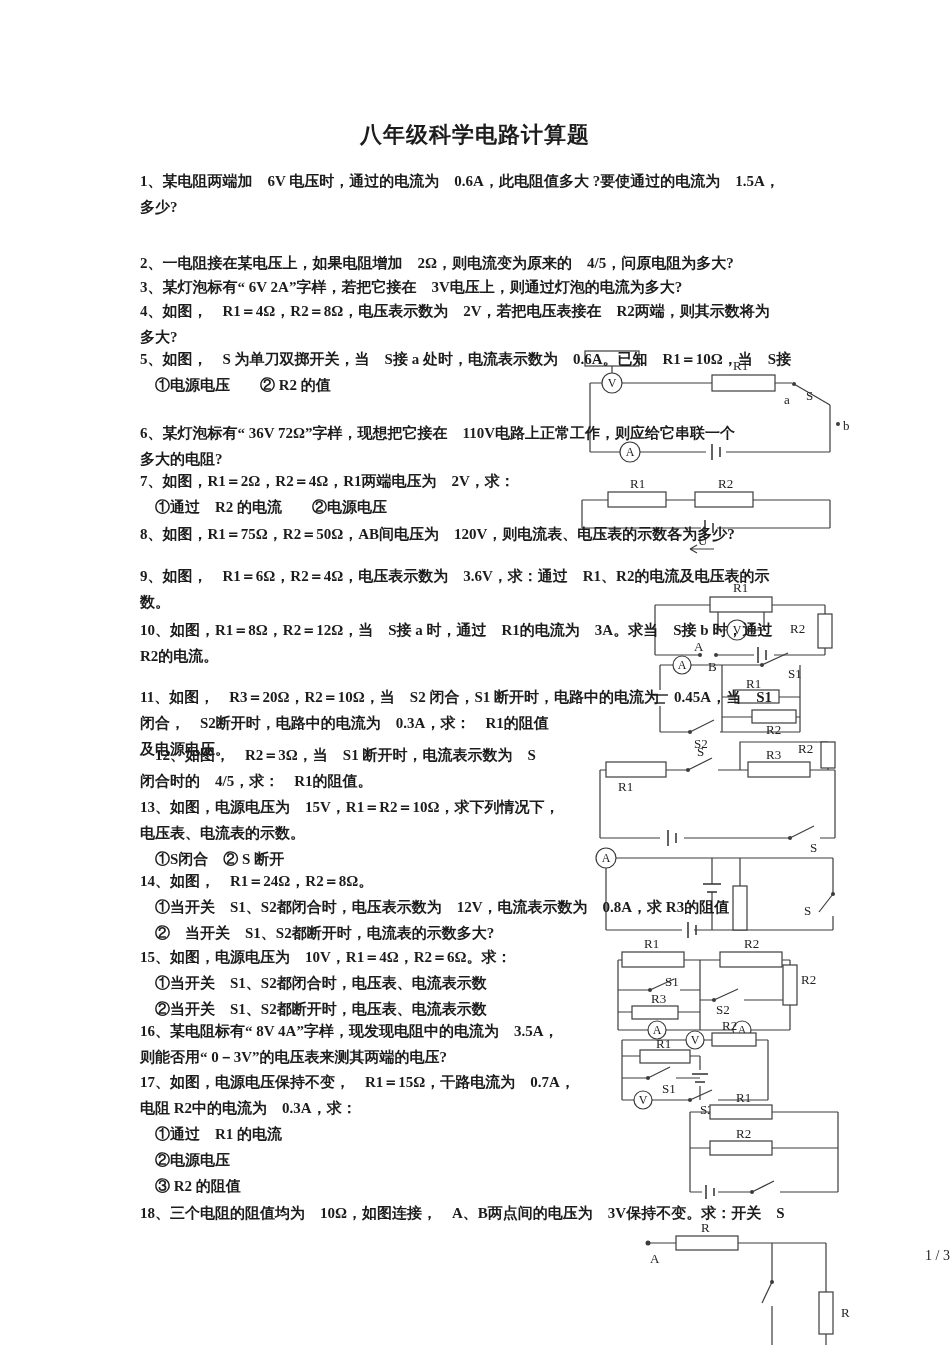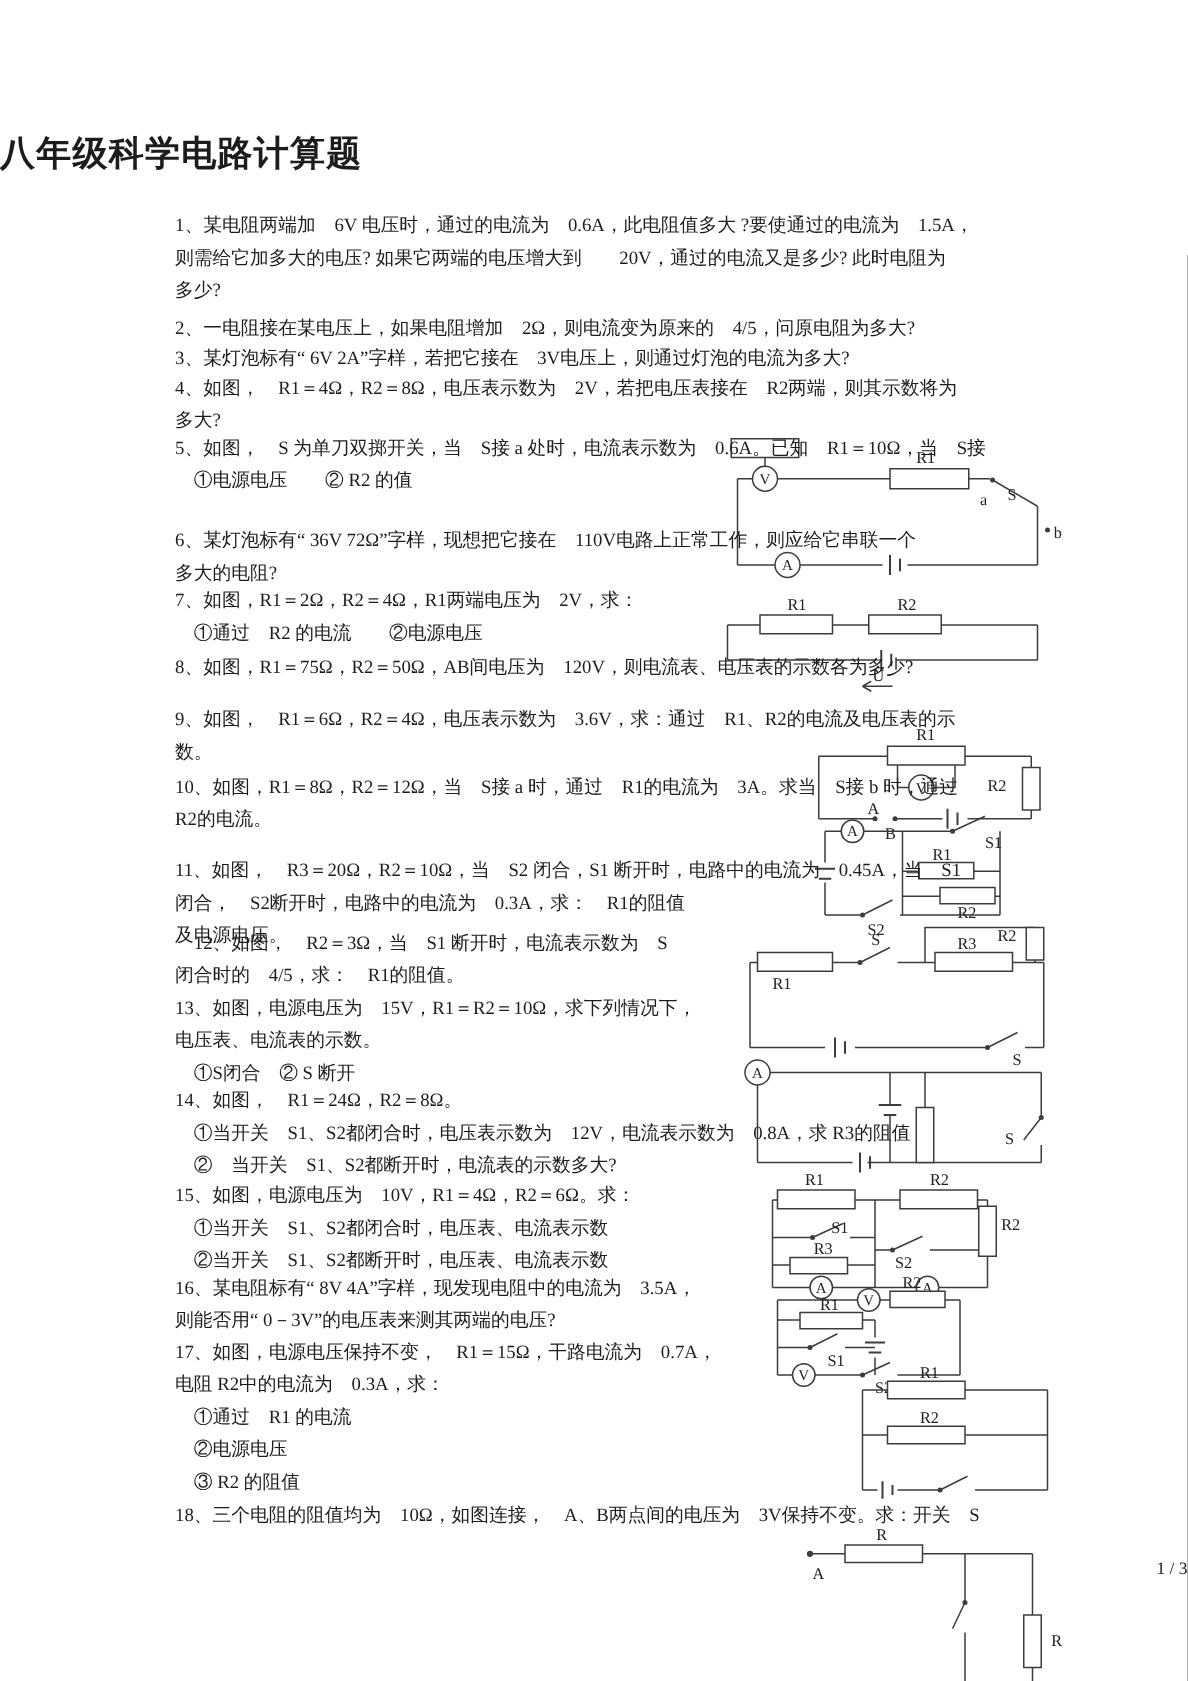--- a/index.html
+++ b/index.html
@@ -2,24 +2,24 @@
 <html><head>
 <meta charset="utf-8">
 <style>
   html,body{margin:0;padding:0;background:#777;}
   .page{
     position:relative;width:950px;height:1345px;background:#ffffff;
     font-family:"Liberation Serif","DejaVu Serif",serif;
     color:#1c1c1c;overflow:hidden;margin:0 auto;
   }
   .title{
-    position:absolute;left:0;right:0;top:104px;
-    font-size:28px;font-weight:bold;letter-spacing:1px;
+    position:absolute;left:0;right:0;top:120px;text-align:center;
+    font-size:22px;font-weight:bold;letter-spacing:1px;
   }
-  .prob{position:absolute;left:140px;font-size:15px;line-height:26px;}
+  .prob{position:absolute;left:140px;font-size:15px;line-height:26px;font-weight:bold;}
   .line{white-space:pre;}
   .footer{position:absolute;left:0;right:0;top:1248px;text-align:right;font-size:14px;}
   svg.circuits{position:absolute;left:0;top:0;pointer-events:none;}
   svg.circuits .wire{stroke:#3c3c3c;stroke-width:1.2;fill:none;}
   svg.circuits .comp{stroke:#3c3c3c;stroke-width:1.2;fill:#ffffff;}
   svg.circuits .plate{stroke:#3c3c3c;stroke-width:1.6;fill:none;}
   svg.circuits .dot{fill:#3c3c3c;stroke:none;}
   svg.circuits text{fill:#222;font-size:13px;font-family:"Liberation Serif","DejaVu Serif",serif;}
   svg.circuits text.meter{font-size:12px;text-anchor:middle;}
 </style>
@@ -191,21 +191,20 @@
       <line class="wire" x1="772" y1="1282" x2="762" y2="1303"></line>
       <rect class="comp" x="819" y="1292" width="14" height="42"></rect>
       <text x="841" y="1317">R</text>
     </g>
   </svg>
 
   <div class="title">八年级科学电路计算题</div>
 
   <div class="prob" style="top:168px">
     <div class="line">1、某电阻两端加　6V 电压时，通过的电流为　0.6A，此电阻值多大 ?要使通过的电流为　1.5A，</div>
-    <div class="line">则需给它加多大的电压? 如果它两端的电压增大到　　20V，通过的电流又是多少? 此时电阻为</div>
     <div class="line">多少?</div>
   </div>
 
   <div class="prob" style="top:250px">
     <div class="line">2、一电阻接在某电压上，如果电阻增加　2Ω，则电流变为原来的　4/5，问原电阻为多大?</div>
   </div>
 
   <div class="prob" style="top:274px">
     <div class="line">3、某灯泡标有“ 6V 2A”字样，若把它接在　3V电压上，则通过灯泡的电流为多大?</div>
   </div>

